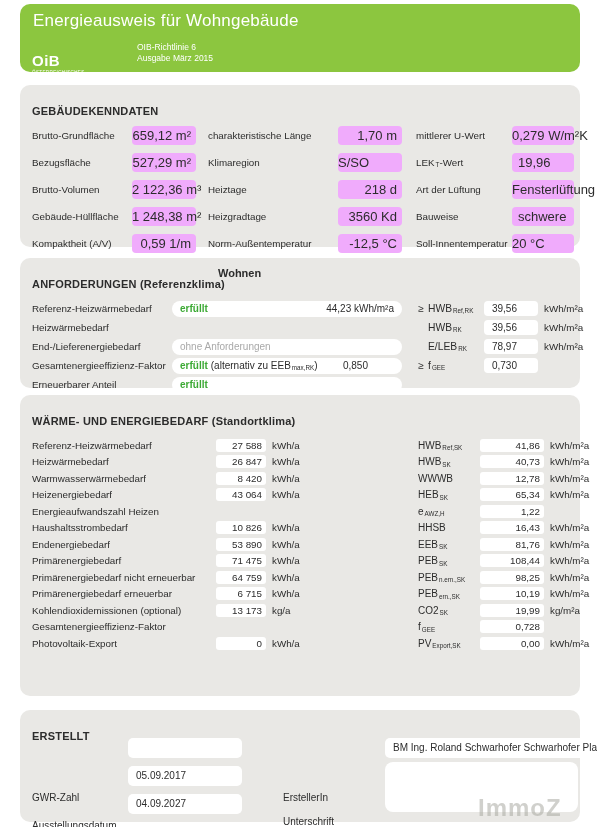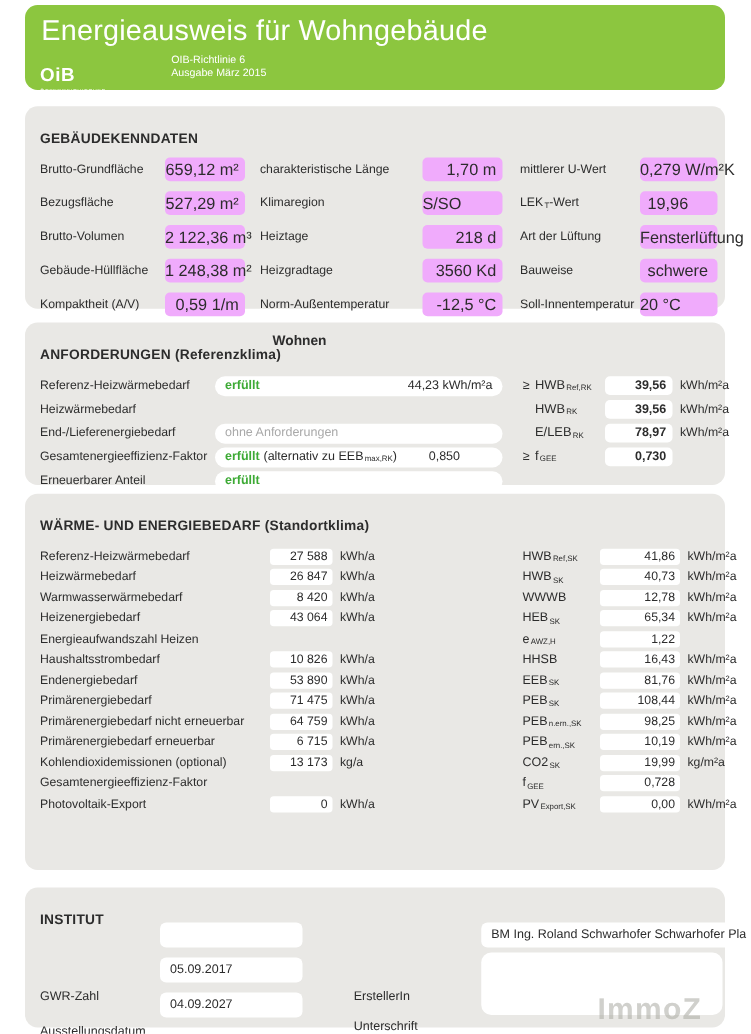--- a/index.html
+++ b/index.html
@@ -2,21 +2,21 @@
 <html><head>
 <meta charset="utf-8">
 <style>
   * { box-sizing: border-box; margin: 0; padding: 0; }
   html,body { width:601px; height:827px; background:#fff; }
   body { position:relative; font-family:"Liberation Sans","DejaVu Sans",sans-serif; color:#2c2c2c; }
 
   
   .header { position:absolute; left:20px; top:4px; width:560px; height:68px;
             background:#8cc63f; border-radius:10px; }
-  .header-title { position:absolute; left:13px; top:7px; font-size:23px; font-weight:400;
+  .header-title { position:absolute; left:13px; top:7px; font-size:17px; font-weight:400;
                   color:#fff; letter-spacing:.2px; white-space:nowrap; }
   .logo { position:absolute; left:12px; top:37px; color:#fff; line-height:1;margin-top:12px; }
   .logo-text { font-size:15px; font-weight:bold; letter-spacing:.5px; display:inline-block; }
   .logo-sub { font-size:4.5px; line-height:5px; letter-spacing:.4px; margin-top:1px; }
   .richtlinie { position:absolute; left:117px; top:38px; font-size:8.5px; line-height:11px; color:#fff; }
 
   
   .card { position:absolute; left:20px; width:560px; background:#e9e8e5; border-radius:10px; }
   .card1 { top:85px;  height:162px; }
   .card2 { top:258px; height:130px; }
@@ -42,21 +42,21 @@
   .field.left   { text-align:left;   padding-left:6px; }
 
   
   .a-rows { margin-top:9px; }
   .a-row { display:grid; grid-template-columns:140px 230px 12px 14px 56px 54px 60px;
            align-items:center; height:19px; padding-left:12px; }
   .midbox { height:16px; }
   .midbox.box { background:#fff; border-radius:8px; display:flex; align-items:center;
                 padding:0 8px; font-size:10px; }
   .afld { background:#fff; border-radius:4px; height:15px; line-height:15px; font-size:10px;
-          text-align:right; padding-right:5px;font-weight:bold; }
+          text-align:right; padding-right:21px; }
   .status { color:#3daa35; font-weight:bold; }
   .note { white-space:nowrap; margin-left:3px; }
   .mid-val { margin-left:auto; white-space:nowrap; }
   .mid-val.pad { padding-right:26px; }
   .ph { color:#a9a9a9; }
 
   
   .w-rows { margin-top:10px; }
   .w-row { display:grid; grid-template-columns:184px 50px 46px 106px 62px 64px 50px;
            align-items:center; height:16.5px; padding-left:12px; }
@@ -328,21 +328,21 @@
       <span class="unit">kWh/a</span>
       <span></span>
       <span class="code"><span>PV</span><span class="sub">Export,SK</span></span>
       <span class="wfield">0,00</span>
       <span class="unit">kWh/m²a</span>
     </div>
   </div>
 </div>
 
 <div class="card card4">
-  <div class="card-title">INSTITUT</div>
+  <div class="card-title">ERSTELLT</div>
 
   <span class="e-lbl" style="left:12px; top:34px;">GWR-Zahl</span>
   <div class="e-field" style="left:108px; top:28px; width:114px;"></div>
 
   <span class="e-lbl" style="left:12px; top:62px;">Ausstellungsdatum</span>
   <div class="e-field" style="left:108px; top:56px; width:114px;">05.09.2017</div>
 
   <span class="e-lbl" style="left:12px; top:90px;">Gültigkeitsdatum</span>
   <div class="e-field" style="left:108px; top:84px; width:114px;">04.09.2027</div>
 

